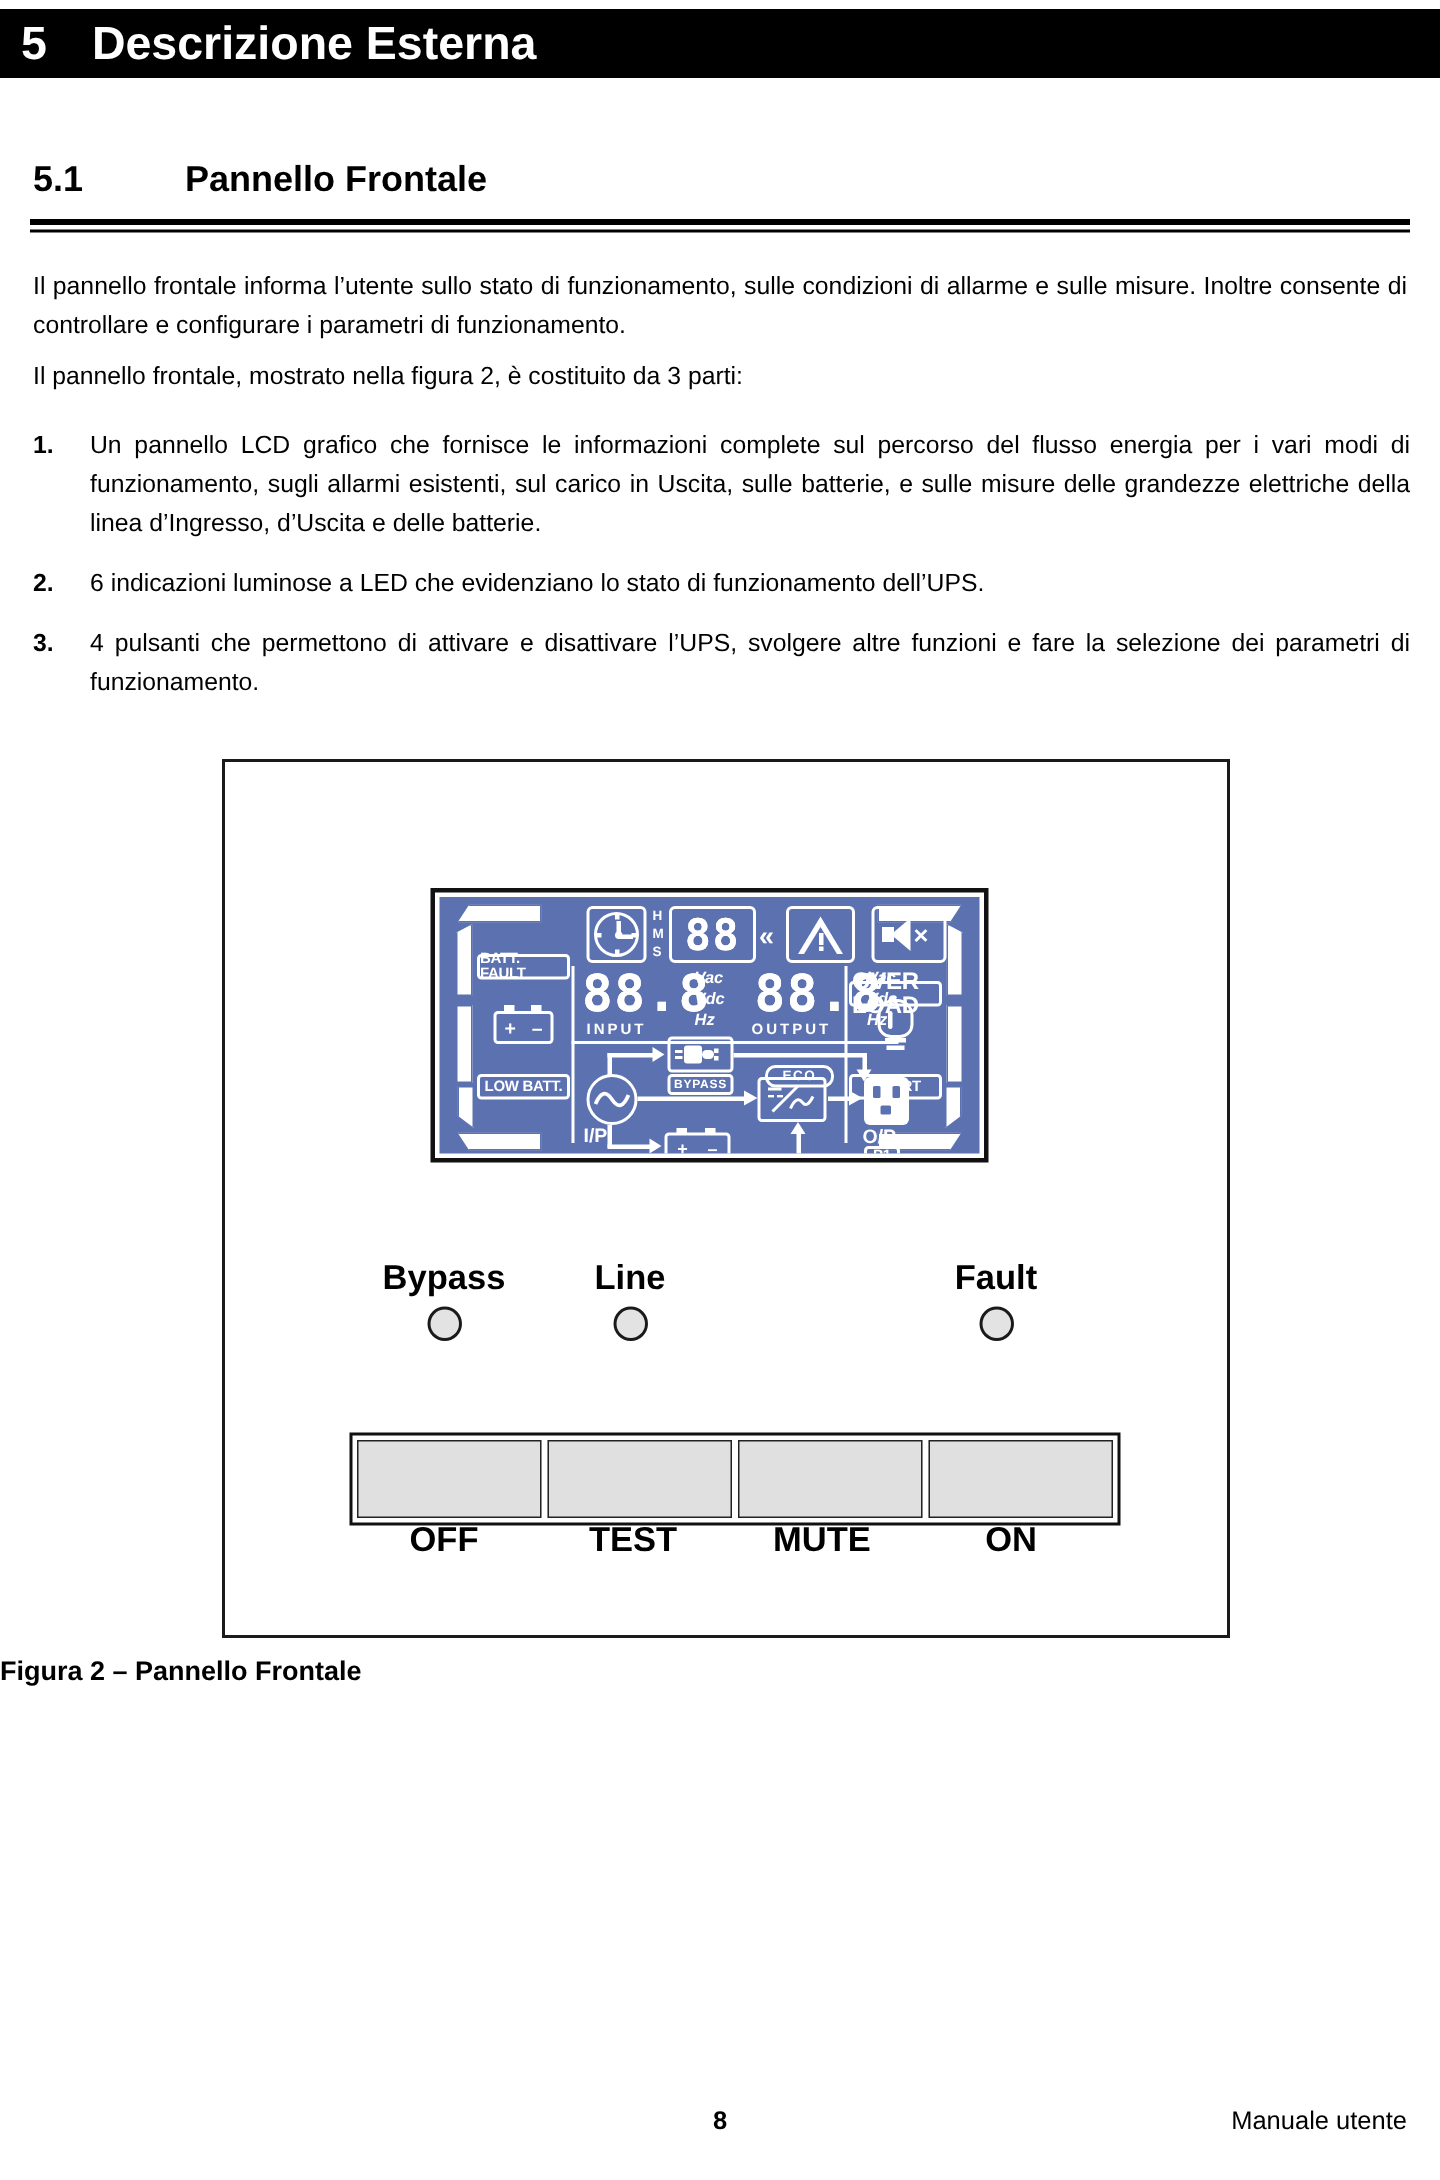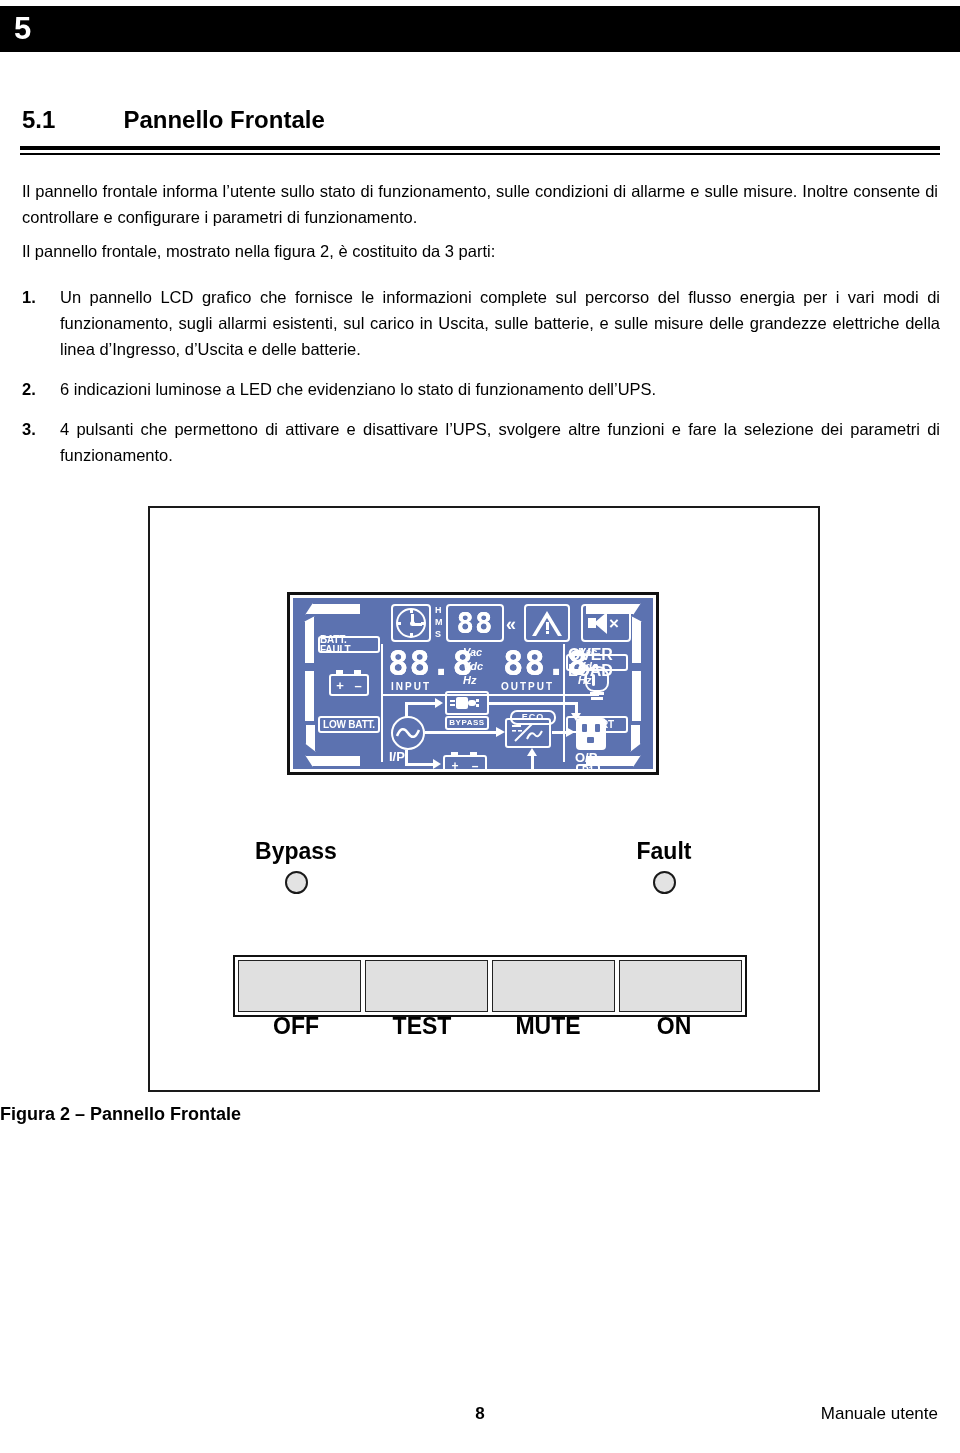--- a/index.html
+++ b/index.html
@@ -202,20 +202,21 @@
   .footer-right{
     position:absolute; right:22px; top:1404px;
     font-size:17px; color:#000;
   }
 </style>
 </head>
 <body>
 
 <div class="chapter-bar">
   <span class="chapter-num">5</span>
+  <span class="chapter-title">Descrizione Esterna</span>
 </div>
 
 <div class="section-head">
   <span class="section-num">5.1</span>
   <span class="section-title">Pannello Frontale</span>
 </div>
 <div class="rule-thick"></div>
 <div class="rule-thin"></div>
 
 <div class="para" id="p1">Il pannello frontale informa l’utente sullo stato di funzionamento, sulle condizioni di allarme e sulle misure. Inoltre consente di controllare e configurare i parametri di funzionamento.</div>
@@ -432,20 +433,24 @@
       <div style="position:absolute;left:234px;top:150px;width:0;height:0;border-left:5.5px solid transparent;border-right:5.5px solid transparent;border-bottom:8px solid #fff;"></div>
 
     </div>
   </div>
 
   <div class="led-row">
     <div class="led-cell" style="left:86px;top:0;">
       <div class="led-label">Bypass</div>
       <div class="led-dot"></div>
     </div>
+    <div class="led-cell" style="left:210px;top:0;">
+      <div class="led-label">Line</div>
+      <div class="led-dot"></div>
+    </div>
     <div class="led-cell" style="left:454px;top:0;">
       <div class="led-label">Fault</div>
       <div class="led-dot"></div>
     </div>
   </div>
 
   <div class="btn-bar">
     <div class="btn"></div>
     <div class="btn"></div>
     <div class="btn"></div>

